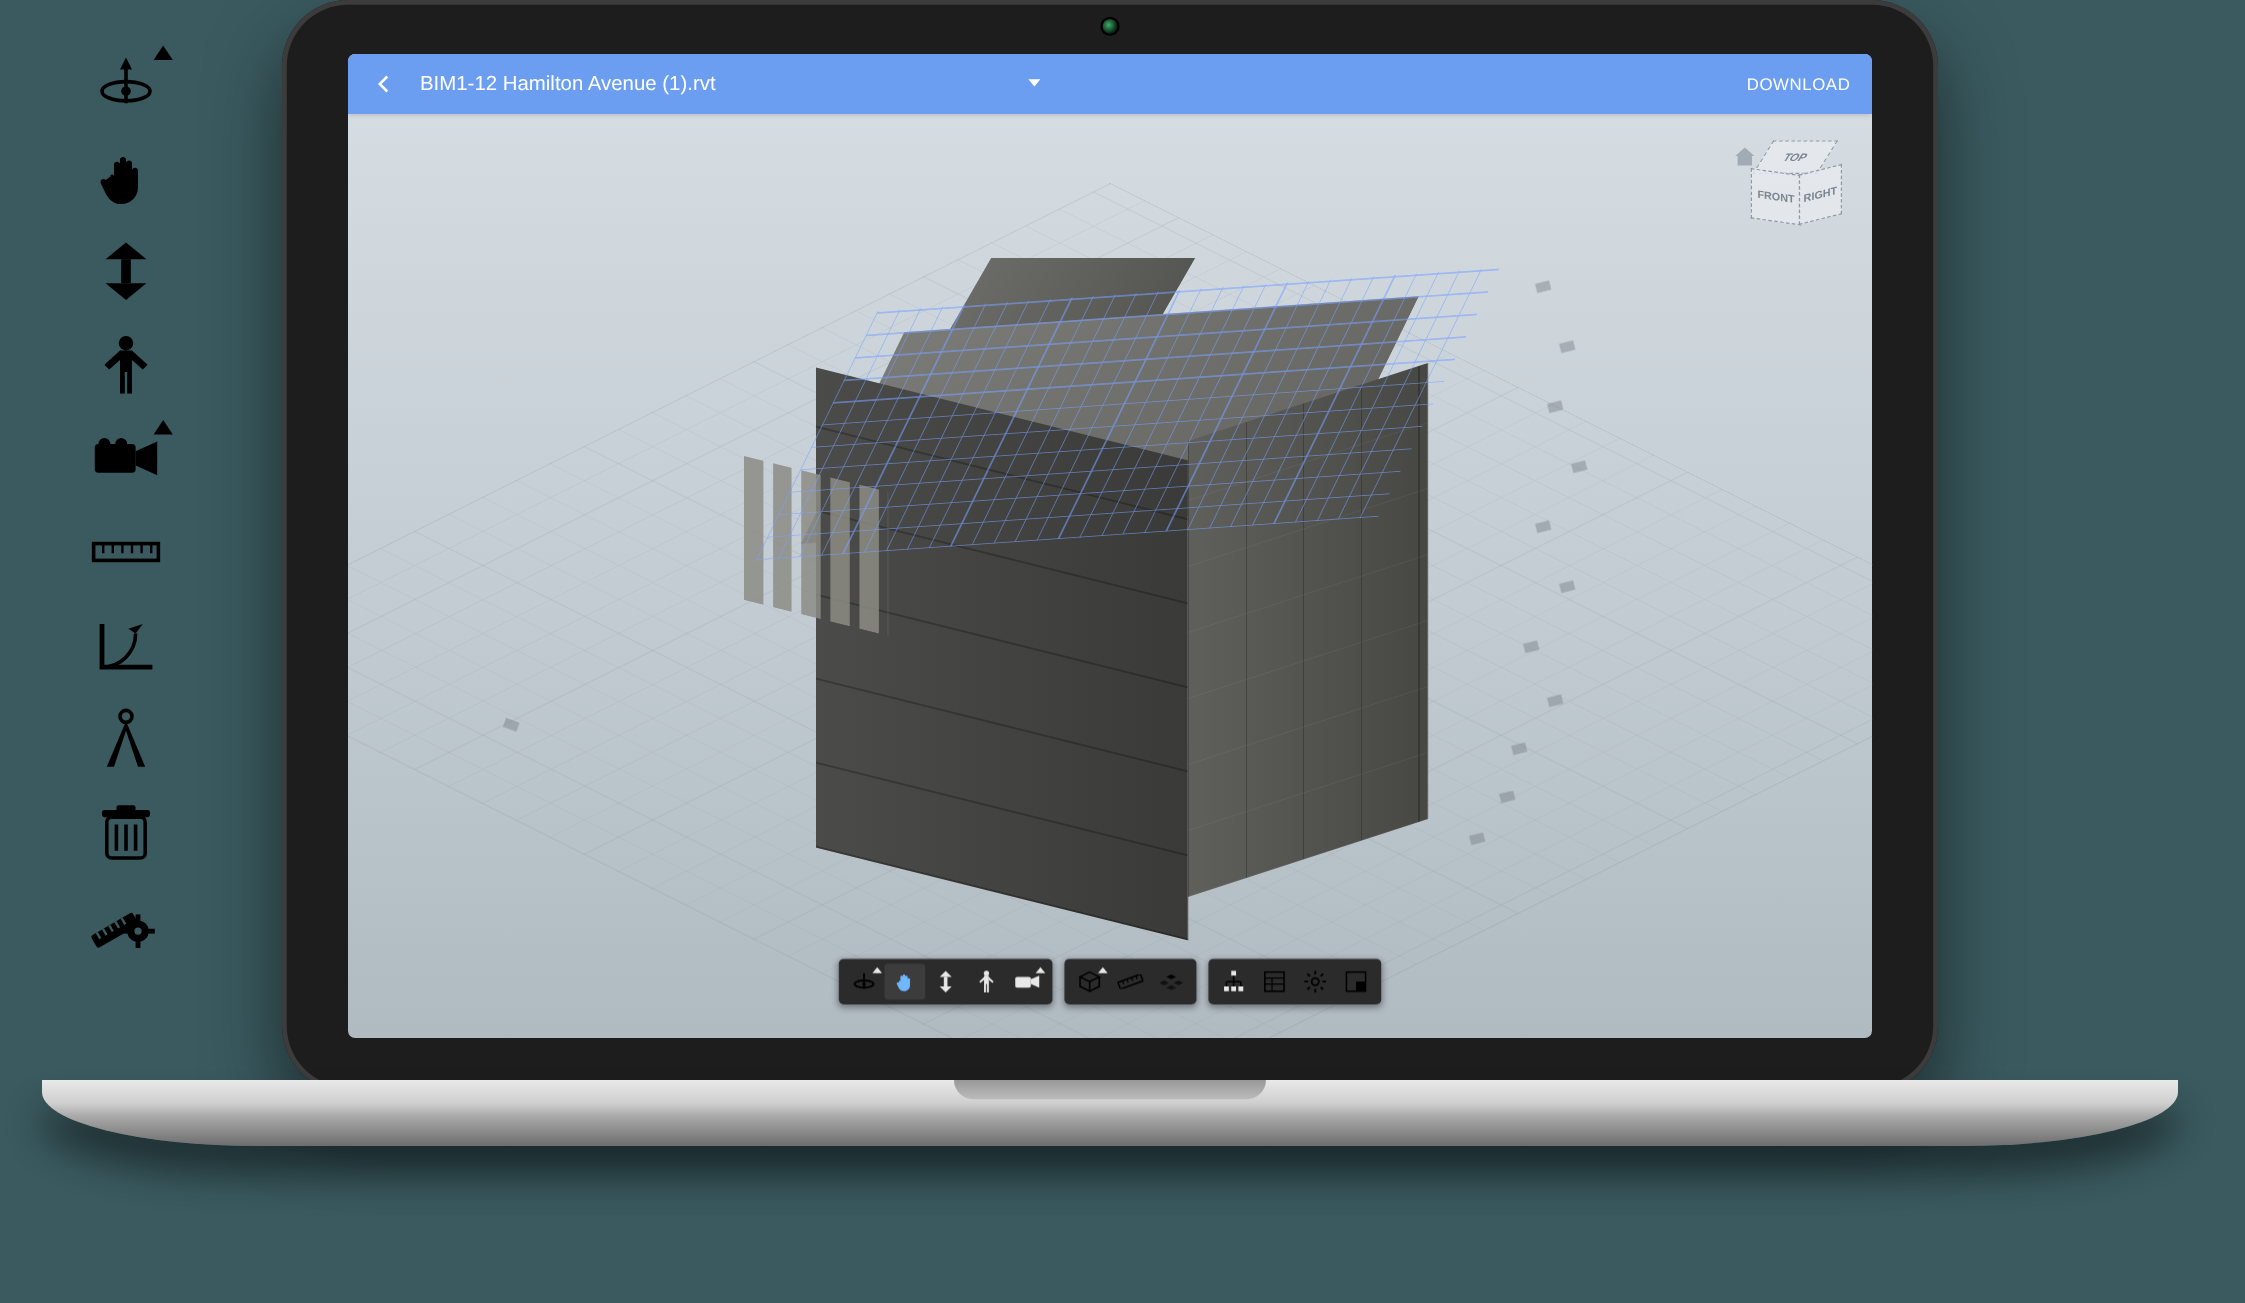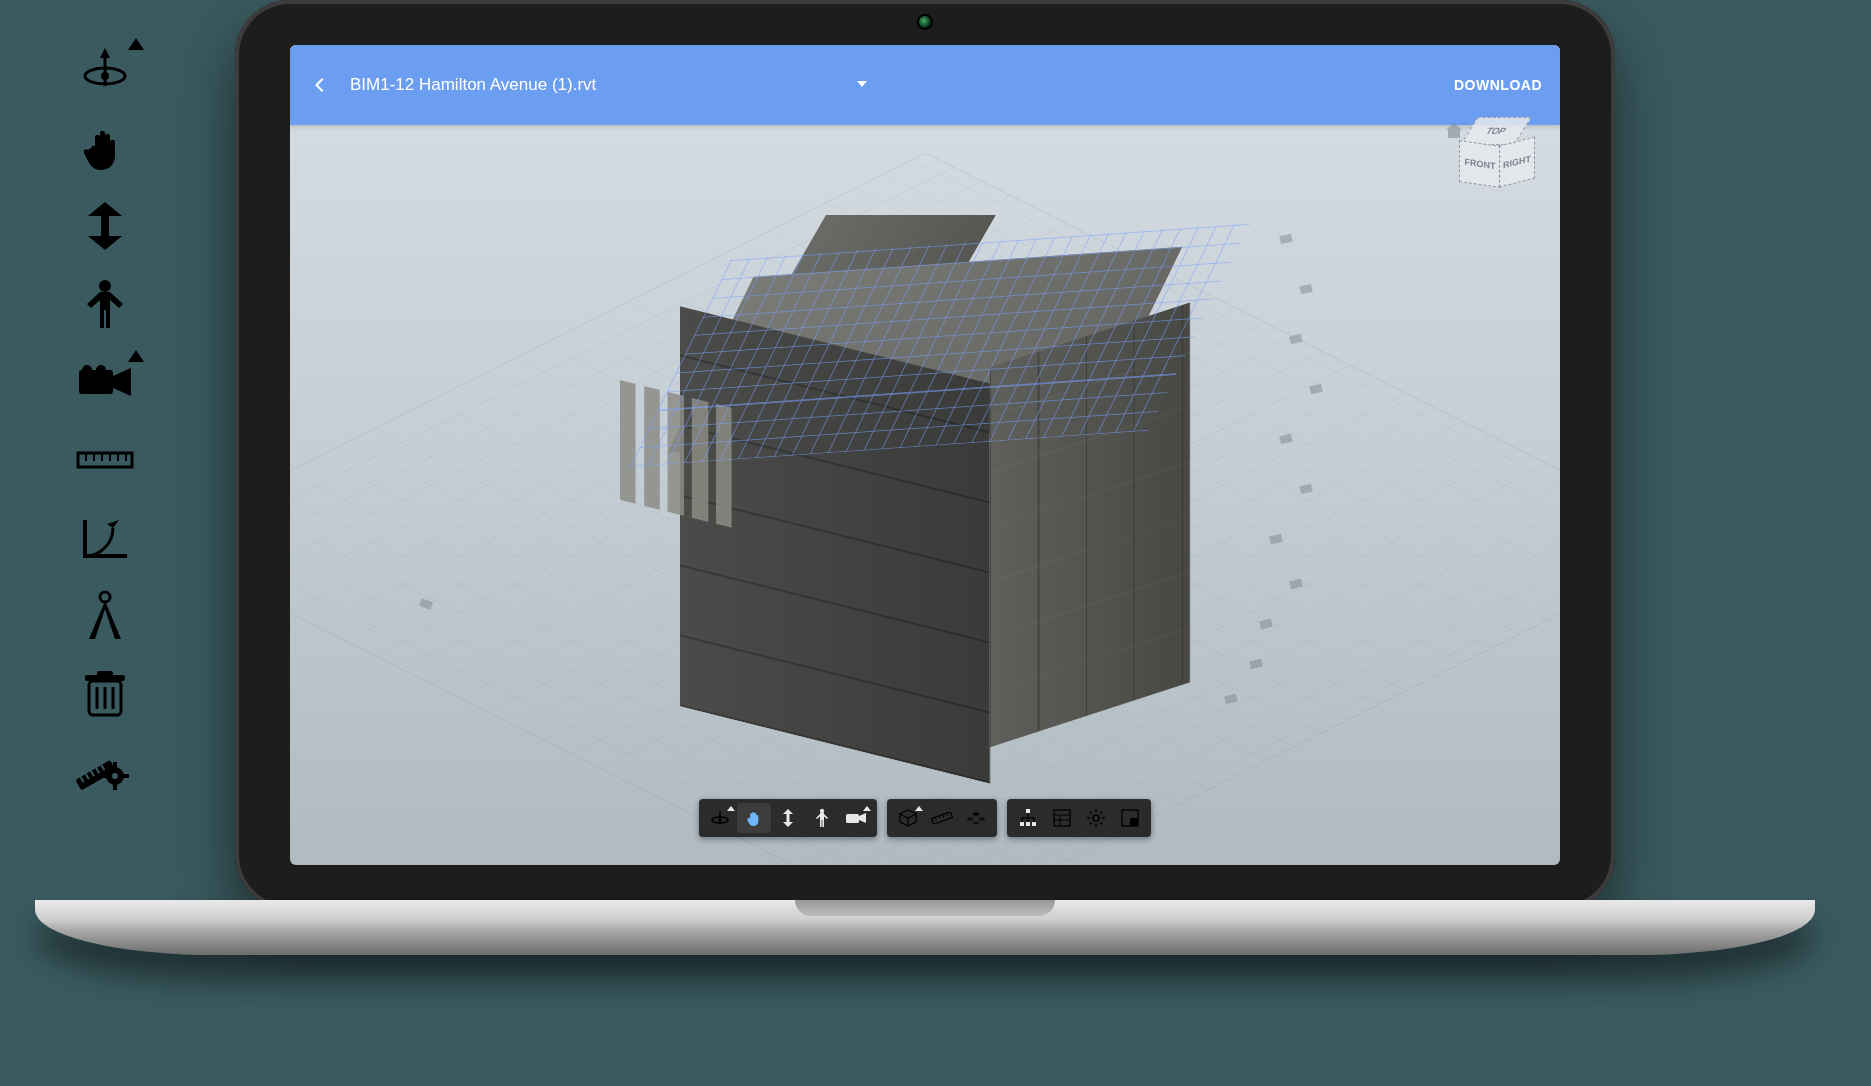--- a/index.html
+++ b/index.html
@@ -103,40 +103,40 @@
   
   .appbar {
     position: absolute;
     left: 0; top: 0; right: 0;
     height: 50px;
     background: #6b9ef0;
     display: flex;
     align-items: center;
     color: #fff;
     font-size: 17px;
-    padding: 15px 18px;
+    padding: 0 18px;
     box-shadow: 0 2px 4px rgba(0,0,0,.15);
   }
   .appbar .back-btn {
     width: 24px; height: 24px;
     display:flex; align-items:center; justify-content:center;
     margin-right: 18px;
     cursor: pointer;
   }
   .appbar .title { flex: 0 0 auto; }
   .appbar .dd-btn {
     margin-left: 260px;
     cursor: pointer;
     font-size: 12px;
   }
   .appbar .spacer { flex: 1 1 auto; }
   .appbar .download-btn {
     font-size: 14px;
     letter-spacing: .5px;
-    font-weight: 700;
+    font-weight: 400;
     cursor: pointer;
     text-align: right;
   }
 
   
   .vc-home {
     position: absolute;
     right: 95px;
     top: 75px;
     width: 22px; height: 22px;

